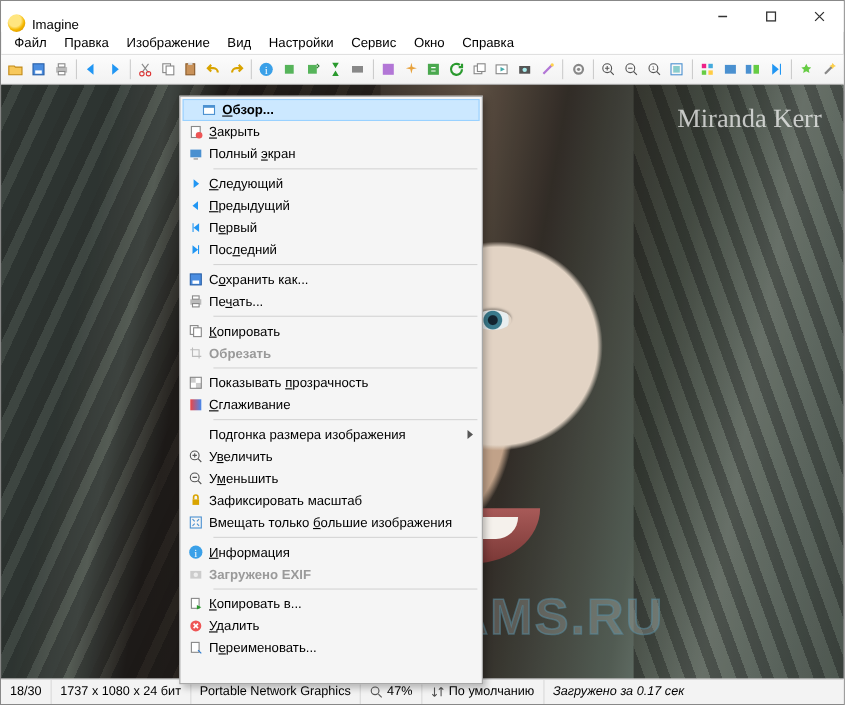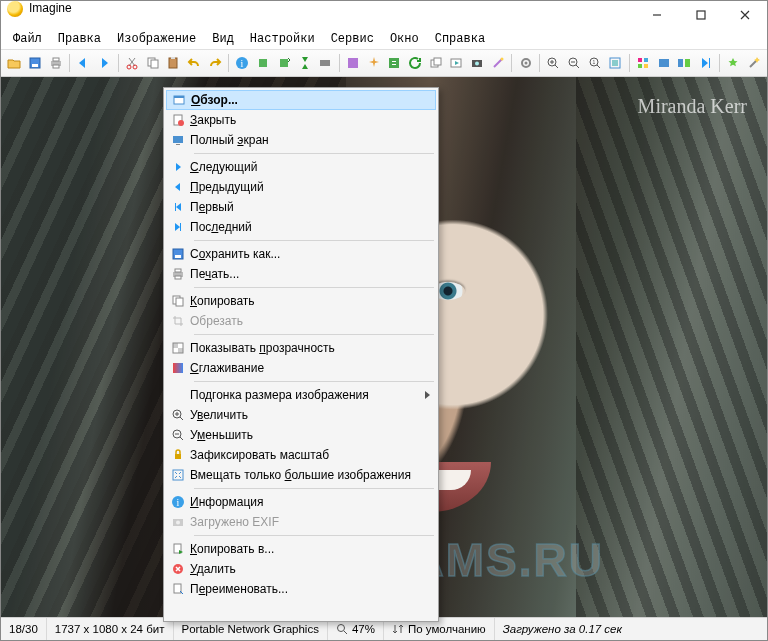--- a/index.html
+++ b/index.html
@@ -1,26 +1,26 @@
 <!DOCTYPE html>
 <html><head>
 <meta charset="utf-8">
 <style>
   html,body{margin:0;padding:0;font-family:"Segoe UI",Tahoma,sans-serif;font-size:12px;color:#000;background:#fff;}
   body{width:768px;height:641px;overflow:hidden;position:relative;border:1px solid #888;box-sizing:border-box;}
   
-  .titlebar{height:28px;display:flex;align-items:flex-start;background:#fff;}
+  .titlebar{height:28px;display:flex;align-items:flex-end;background:#fff;}
   .titlebar .app-icon{width:16px;height:16px;margin:0 6px;display:inline-block;border-radius:50%;
     background:radial-gradient(circle at 40% 35%, #ffe680 0 40%, #f5b800 60%, #c47a00 100%);}
   .titlebar .title{flex:0 0 auto;}
   .titlebar .spacer{flex:1;}
   .winbtn{width:44px;height:28px;display:flex;align-items:center;justify-content:center;}
   .winbtn svg{width:10px;height:10px;stroke:#333;fill:none;stroke-width:1.2;}
   
-  .menubar{height:20px;display:flex;align-items:center;padding:0 4px;gap:0;font-family:Liberation Mono, monospace;}
+  .menubar{height:20px;display:flex;align-items:center;padding:0 4px;gap:0;}
   .menuitem{padding:2px 8px;cursor:default;}
   
   .toolbar{height:26px;border-top:1px solid #e0e0e0;border-bottom:1px solid #d0d0d0;
     display:flex;align-items:center;padding:0 4px;gap:2px;background:linear-gradient(#fcfcfc,#f2f2f2);}
   .tbtn{width:20px;height:20px;display:flex;align-items:center;justify-content:center;border-radius:2px;}
   .tsep{width:1px;height:18px;background:#ccc;margin:0 2px;}
   .ic{width:14px;height:14px;display:block;}
   
   .content{position:relative;height:540px;overflow:hidden;background:#404040;}
   .photo{position:absolute;inset:0;
@@ -37,30 +37,30 @@
     background:
       repeating-linear-gradient(70deg,rgba(35,28,20,0.5) 0 10px,rgba(90,72,52,0.3) 10px 22px);
     mix-blend-mode:multiply;}
   .eye{position:absolute;width:34px;height:18px;border-radius:50%;
     background:radial-gradient(circle at 50% 50%,#132430 0 4px,#3a7a8c 5px 8px,#e8eef0 9px 14px,transparent 15px);
     top:205px;left:430px;box-shadow:0 -2px 2px rgba(0,0,0,0.3);}
   .lips{position:absolute;width:120px;height:50px;border-radius:0 0 60px 60px/0 0 50px 50px;
     background:linear-gradient(#a85a58,#7a3836);top:385px;left:370px;}
   .lips::after{content:"";position:absolute;left:20px;right:20px;top:8px;height:20px;border-radius:0 0 40px 40px;
     background:#f5f1ec;}
-  .sig{position:absolute;top:18px;right:20px;font-family:"Segoe Script",cursive;color:rgba(255,255,255,0.7);font-size:20px;}
+  .sig{position:absolute;top:18px;right:20px;font-family:"Segoe Script",cursive;color:rgba(255,255,255,0.7);font-size:24px;}
   .watermark{position:absolute;left:0;right:0;bottom:30px;text-align:center;
     font-family:Arial,sans-serif;font-weight:900;font-size:46px;letter-spacing:2px;
     color:rgba(255,255,255,0.18);-webkit-text-stroke:1.5px rgba(90,140,160,0.55);pointer-events:none;}
   
   .context-menu{position:absolute;top:86px;left:162px;width:270px;background:#f5f5f5;border:1px solid #a0a0a0;
     box-shadow:3px 3px 6px rgba(0,0,0,0.25);padding:2px;font-size:12px;z-index:10;}
   .cm-item{display:flex;align-items:center;height:20px;padding-right:10px;cursor:default;position:relative;}
-  .cm-item.sel{background:#cce8ff;border:1px solid #99d1ff;height:18px;}
-  .cm-item.dis{color:#9a9a9a;}
+  .cm-item.sel{background:#cce8ff;border:1px solid #99d1ff;height:18px;padding-left:11px;}
+  .cm-item.dis{color:#9a9a9a;font-weight:bold;}
   .cm-icon{width:24px;display:flex;align-items:center;justify-content:center;}
   .cm-icon svg,.cm-icon .micon{width:14px;height:14px;}
   .cm-label{flex:1;white-space:nowrap;}
   .cm-label u{text-decoration:underline;}
   .cm-sep{height:1px;background:#d4d4d4;margin:3px 2px 3px 28px;}
   .cm-sub{position:absolute;right:6px;top:50%;transform:translateY(-50%);
     border-left:5px solid #555;border-top:4px solid transparent;border-bottom:4px solid transparent;}
   
   .statusbar{position:absolute;left:0;right:0;bottom:0;height:22px;border-top:1px solid #d0d0d0;background:#f3f3f3;
     display:flex;align-items:center;font-size:11.5px;}

